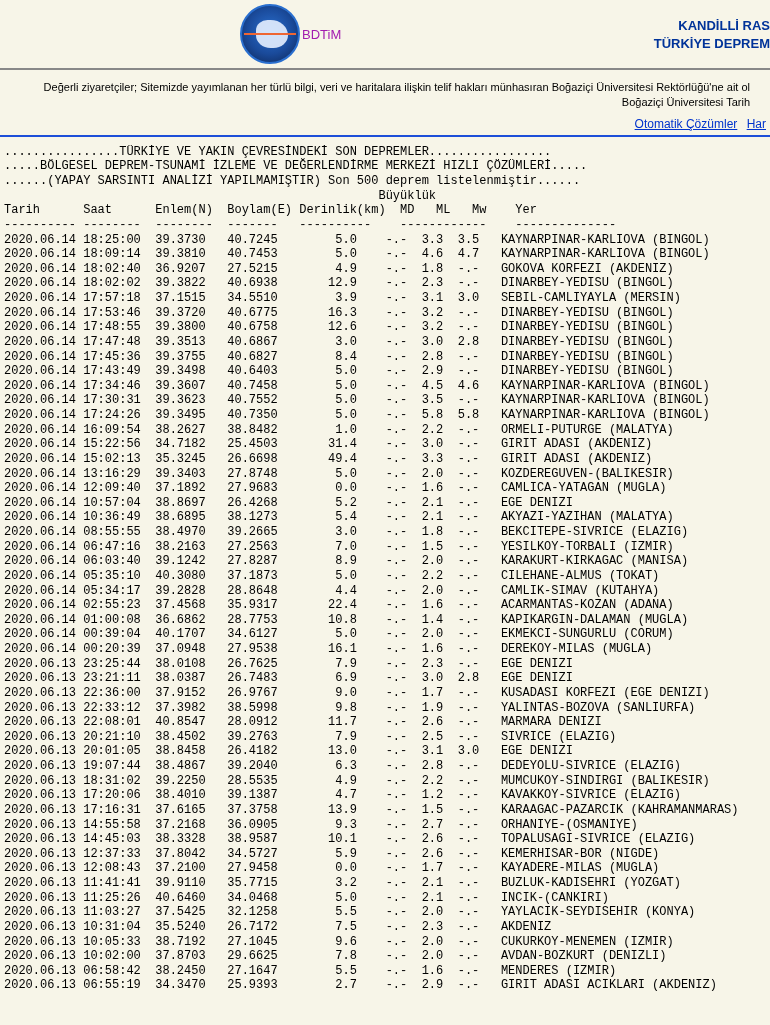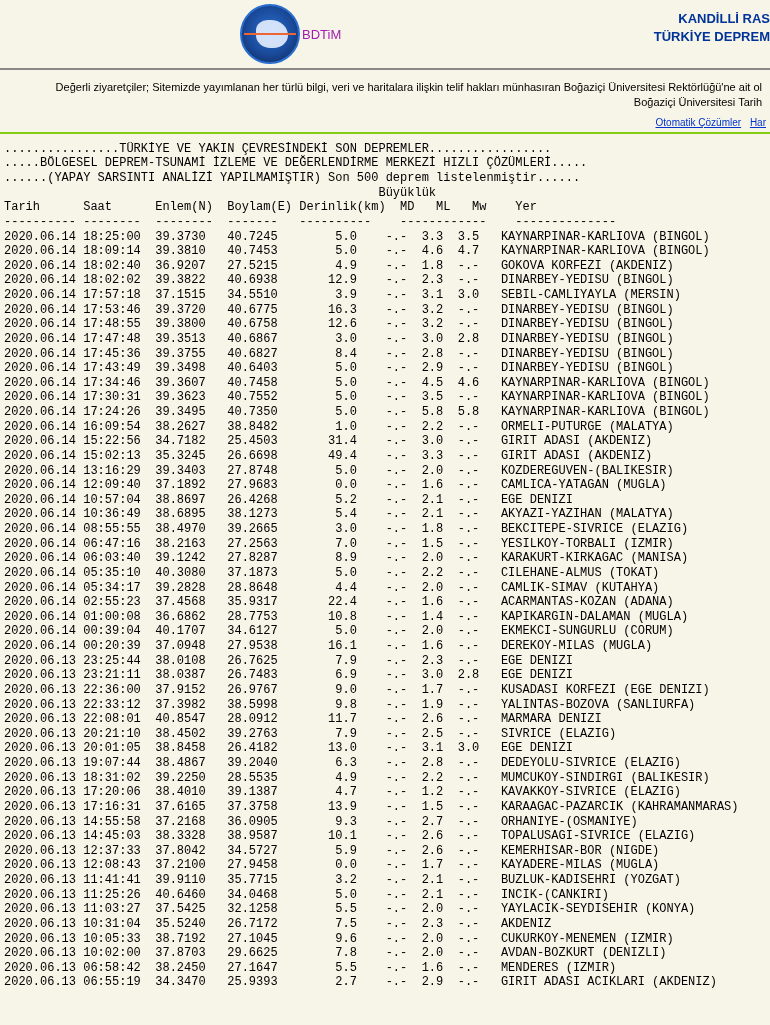--- a/index.html
+++ b/index.html
@@ -45,41 +45,41 @@
   }
   .brand {
     font-weight: normal;
     font-size: 13px;
     color: #a21caf;
     margin-left: 2px;
   }
   .title-right {
     position: absolute;
     right: 0;
-    top: 10px;
+    top: 17px;
     text-align: right;
     font-family: Verdana, sans-serif;
     font-size: 13px;
     font-weight: bold;
     color: #003399;
     line-height: 1.4;
     white-space: nowrap;
   }
   .notice {
     text-align: right;
-    padding: 10px 8px 4px 6px;
+    padding: 10px 20px 4px 6px;
     font-size: 11px;
     line-height: 1.4;
     white-space: nowrap;
   }
   .links-row {
     text-align: right;
     padding: 2px 4px 4px 6px;
-    font-size: 10px;
-    border-bottom: 2px solid #84cc16;
+    font-size: 12px;
+    border-bottom: 2px solid #1d4ed8;
   }
   .links-row a {
     color: #0033cc;
     text-decoration: underline;
     margin-left: 6px;
     cursor: pointer;
   }
   .mono {
     font-family: "Courier New", monospace;
     font-size: 12px;

